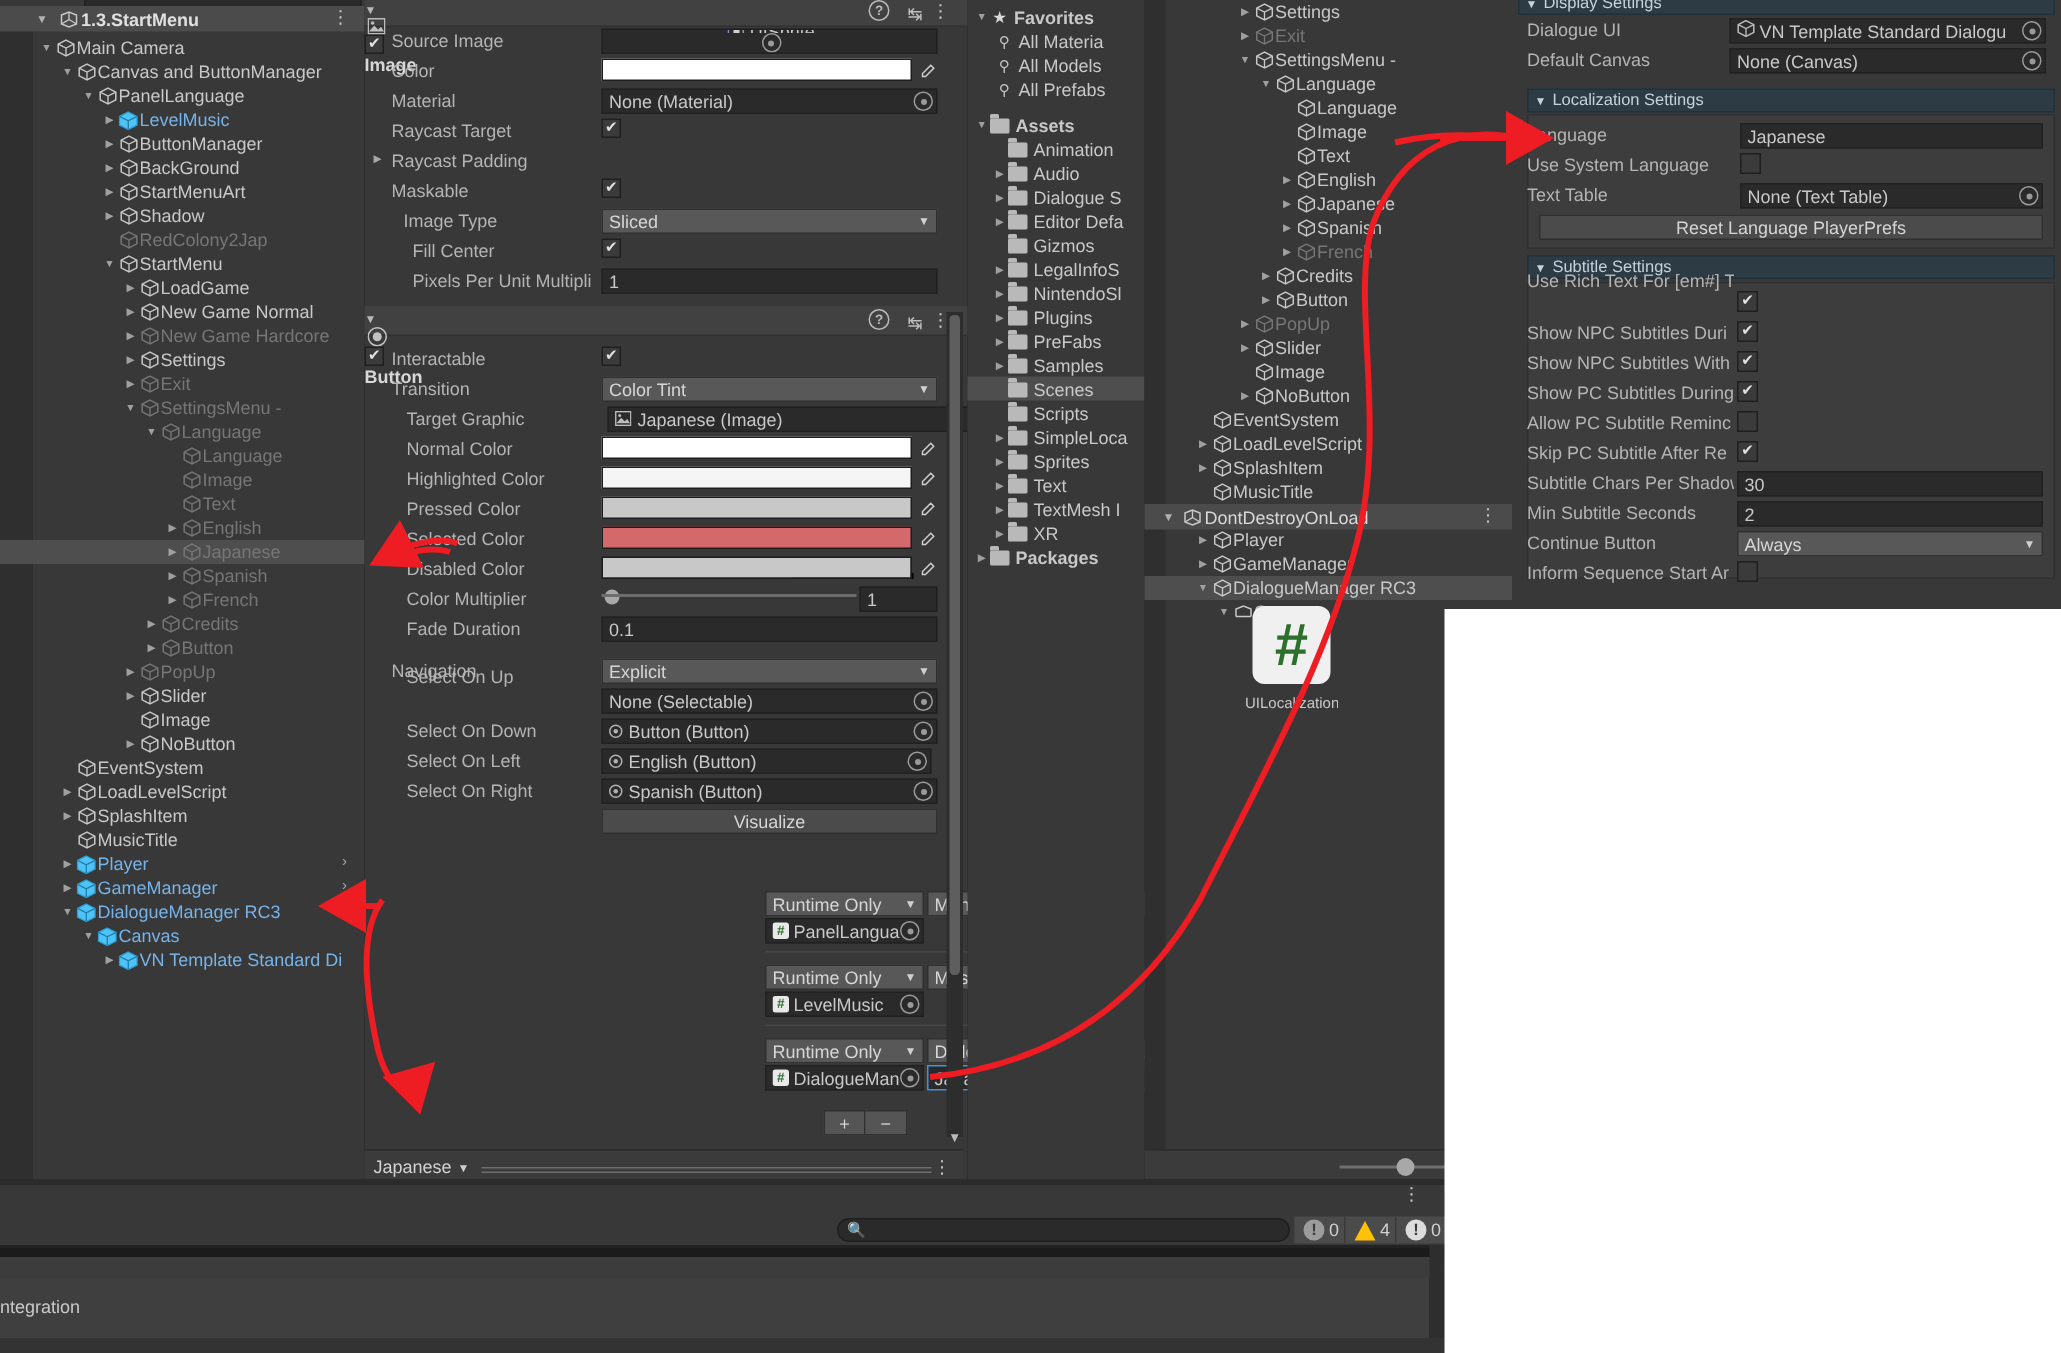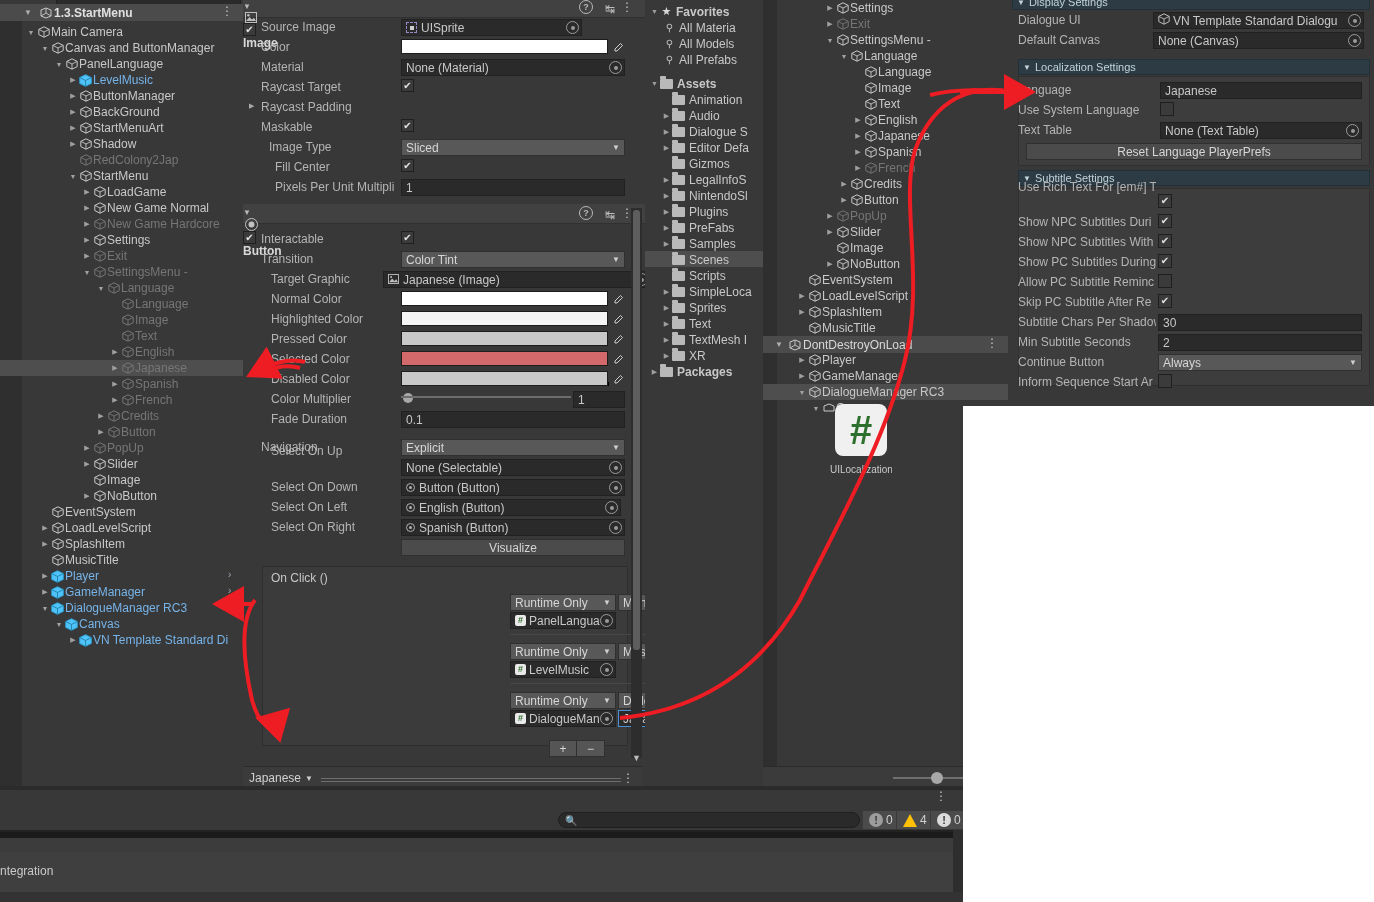--- a/index.html
+++ b/index.html
@@ -552,21 +552,21 @@
       </span>
       <span class="chk on" style="margin-right:6px;"></span>
       <span class="t">Image</span>
       <span class="abs" style="right:52px;top:2px;width:14px;height:14px;border-radius:50%;border:1.4px solid #b9b9b9;color:#b9b9b9;font-size:9px;text-align:center;line-height:12px;font-weight:bold;">?</span>
       <span class="abs" style="right:30px;top:4px;color:#bdbdbd;font-size:12px;">↹</span>
       <span class="abs kebab" style="right:12px;top:5px;">⋮</span>
     </div>
 
     <div id="image-rows">
         <div class="abs lbl" style="left: 18px; top: 20px; width: 165px;">Source Image</div>
-        <div class="abs objfield" style="left: 158px; top: 19px; width: 181px;">
+        <div class="abs objfield" style="left: 158px; top: 19px; width: 224px; flex-direction: column;">
           <span style="display:flex;align-items:center;gap:4px;overflow:hidden;">
             <span style="width:11px;height:11px;border:1px dashed #9b88c9;display:inline-block;position:relative;">
               <i style="position:absolute;left:3px;top:3px;width:4px;height:4px;background:#cfcfcf;display:block;"></i>
             </span>
             <span>UISprite</span>
           </span>
           <span class="objpick"></span>
         </div>
         <div class="abs lbl" style="left: 18px; top: 40px; width: 165px;">Color</div>
         <div class="abs eyed" style="left: 368px; top: 39px;">
@@ -616,21 +616,21 @@
 
     <div id="button-rows">
         <div class="abs lbl" style="left: 18px; top: 232px; width: 160px;">Interactable</div>
         <div class="abs chk on" style="left: 158px; top: 231px; width: 13px;"></div>
         <div class="abs lbl" style="left: 18px; top: 252px; width: 160px;">Transition</div>
         <div class="abs dropdown" style="left: 158px; top: 251px; width: 224px;">
           <span>Color Tint</span>
           <span class="arw">▼</span>
         </div>
         <div class="abs lbl" style="left: 28px; top: 272px; width: 160px;">Target Graphic</div>
-        <div class="abs objfield" style="left: 140px; top: 271px; width: 268px;">
+        <div class="abs objfield" style="left: 162px; top: 271px; width: 268px;">
           <span style="display:flex;align-items:center;gap:4px;overflow:hidden;">
             <span><svg width="11" height="10" viewBox="0 0 12 11">
                 <rect x="0.5" y="0.5" width="11" height="10" fill="none" stroke="#bdbdbd"></rect>
                 <circle cx="3.4" cy="3.3" r="1.1" fill="#bdbdbd"></circle>
                 <path d="M1 9 L4.5 5 L7 7.6 L9 5.8 L11 9 Z" fill="#bdbdbd"></path>
               </svg></span>
             <span>Japanese (Image)</span>
           </span>
           <span class="objpick"></span>
         </div>
@@ -720,23 +720,20 @@
             <span style="width:9px;height:9px;border:1px solid #b0b0b0;border-radius:50%;display:inline-block;position:relative;">
               <i style="position:absolute;left:2px;top:2px;width:3px;height:3px;background:#b0b0b0;border-radius:50%;display:block;"></i>
             </span>
             <span>Spanish (Button)</span>
           </span>
           <span class="objpick"></span>
         </div>
         <div class="abs btn" style="left: 158px; top: 539px; width: 224px;">Visualize</div>
       </div>
 
-    <div class="abs" style="left:19px;top:566px;width:366px;height:180px;background:#3b3b3b;border:1px solid #2e2e2e;">
-      <div style="padding:4px 0 0 8px;font-size:12px;color:#c7c7c7;">On Click ()</div>
-    </div>
     <div id="onclick-entries">
         <div class="abs dropdown" style="left: 267px; top: 594px; width: 106px;">
           <span>Runtime Only</span>
           <span class="arw">▼</span>
         </div>
         <div class="abs dropdown" style="left: 375px; top: 594px; width: 245px;">
           <span style="overflow:hidden;text-overflow:clip;">MenuSystem.LanguageJapanese</span>
           <span class="arw">▼</span>
         </div>
         <div class="abs objfield" style="left: 267px; top: 612px; width: 106px;">

